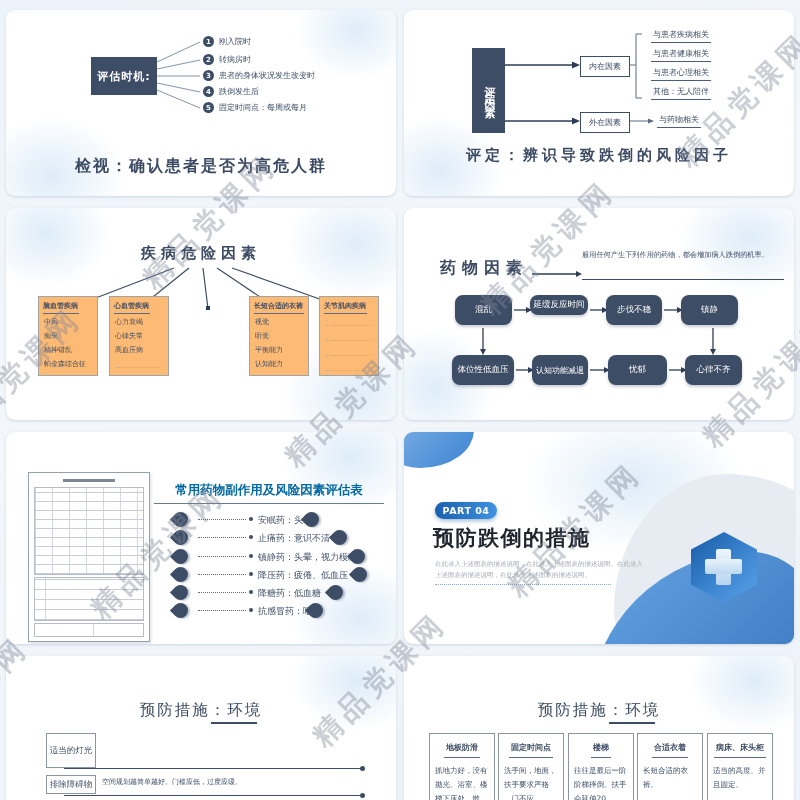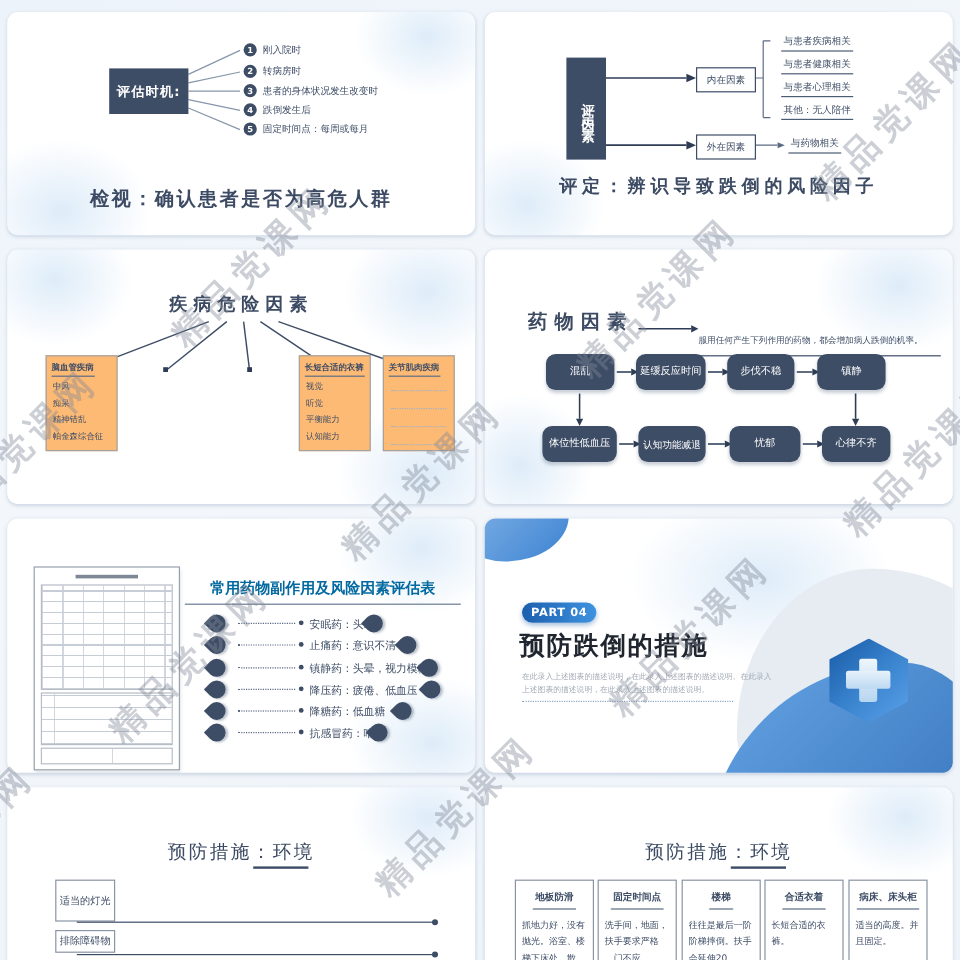--- a/index.html
+++ b/index.html
@@ -56,22 +56,22 @@
   .s3-title{top:36px;left:0;width:100%;text-align:center;font-size:15px;font-weight:600;
     letter-spacing:5px;color:#3c4b63}
   .s3-box{top:88px;width:58px;height:78px;border:1px solid #a3a3a3;background:#fdba74;font-size:7px}
   .s3-box .bt{display:inline-block;margin:4px 0 1px 4px;font-weight:600;
     border-bottom:1px solid #5d6c84;padding:0 1px 2px 0;white-space:nowrap}
   .s3-box .it{margin:0 2px 0 5px;height:14px;line-height:14px;white-space:nowrap}
   .s3-box .dots{margin:0 6px;height:14px;border-bottom:1px dotted #a6b1c1;transform:translateY(-4px)}
 
   
   .s4-title{left:36px;top:50px;font-size:16px;font-weight:600;letter-spacing:6px;color:#3c4b63;white-space:nowrap}
-  .s4-note{left:178px;top:71px;width:202px;font-size:7.2px;border-bottom:1.5px solid #3e4d66;
-    padding-bottom:7px;white-space:nowrap;color:#3e4d66}
+  .s4-note{left:178px;top:42px;width:202px;font-size:7.2px;border-bottom:1.5px solid #3e4d66;
+    padding-bottom:19px;white-space:nowrap;color:#3e4d66}
   .dark-box{position:absolute;background:#3e4d66;border-radius:8px;color:#fff;
     display:flex;align-items:center;justify-content:center;font-size:8.5px;white-space:nowrap;
     box-shadow:0 2px 3px rgba(40,60,90,.25)}
 
   
   .s5-form{left:22px;top:40px;width:120px;height:168px;border:1px solid #97a0ad;background:#fff;
     box-shadow:1px 2px 3px rgba(80,95,115,.2)}
   .s5-form .ft{position:absolute;top:6px;left:28%;width:44%;height:3px;background:#7d8795}
   .s5-form .fg1{position:absolute;top:14px;left:5px;right:5px;height:86px;border:1px solid #b6bdc7;
     background-image:repeating-linear-gradient(0deg,#c7cdd6 0 1px,transparent 1px 9px),
@@ -215,20 +215,27 @@
       <rect x="340" y="98" width="4" height="4"></rect>
     </g>
   </svg>
   <div class="abs s3-box" style="left:32px">
     <span class="bt">脑血管疾病</span>
     <div class="it">中风</div>
     <div class="it">痴呆</div>
     <div class="it">精神错乱</div>
     <div class="it">帕金森综合征</div>
   </div>
+  <div class="abs s3-box" style="left:103px">
+    <span class="bt">心血管疾病</span>
+    <div class="it">心力衰竭</div>
+    <div class="it">心律失常</div>
+    <div class="it">高血压病</div>
+    <div class="dots"></div>
+  </div>
   <div class="abs s3-box" style="left:243px">
     <span class="bt">长短合适的衣裤</span>
     <div class="it">视觉</div>
     <div class="it">听觉</div>
     <div class="it">平衡能力</div>
     <div class="it">认知能力</div>
   </div>
   <div class="abs s3-box" style="left:313px">
     <span class="bt">关节肌肉疾病</span>
     <div class="dots"></div>
@@ -261,21 +268,21 @@
         <polygon points="198,99 204,102 198,105"></polygon>
       <polygon points="273,99 279,102 273,105"></polygon>
       <polygon points="124,159 130,162 124,165"></polygon>
         <polygon points="200,159 206,162 200,165"></polygon>
       <polygon points="277,159 283,162 277,165"></polygon>
       <polygon points="76,141 82,141 79,147"></polygon>
         <polygon points="306,141 312,141 309,147"></polygon>
     </g>
   </svg>
   <div class="dark-box" style="left:51px;top:87px;width:57px;height:30px">混乱</div>
-  <div class="dark-box" style="left:126px;top:87px;width:58px;height:30px">延缓反应时间</div>
+  <div class="dark-box" style="left:126px;top:87px;width:58px;height:20px">延缓反应时间</div>
   <div class="dark-box" style="left:202px;top:87px;width:56px;height:30px">步伐不稳</div>
   <div class="dark-box" style="left:277px;top:87px;width:57px;height:30px">镇静</div>
   <div class="dark-box" style="left:48px;top:147px;width:62px;height:30px">体位性低血压</div>
   <div class="dark-box" style="left:128px;top:147px;width:56px;height:30px;font-size:8px">认知功能减退</div>
   <div class="dark-box" style="left:204px;top:147px;width:59px;height:30px">忧郁</div>
   <div class="dark-box" style="left:281px;top:147px;width:57px;height:30px">心律不齐</div>
 </section>
 
 <section class="slide" id="s5">
   <div class="haze" style="right:-25px;top:-30px;width:140px;height:110px"></div>
@@ -341,20 +348,23 @@
 </section>
 
 <section class="slide" id="s7">
   <div class="haze" style="right:-25px;top:-25px;width:130px;height:100px"></div>
   <div class="abs env-title">预防措施：环境</div>
   <div class="abs env-underline"></div>
   <div class="abs env-label" style="left:40px;top:77px;width:48px;height:33px">适当的灯光</div>
   <div class="env-rule" style="left:58px;top:112px;width:298px"></div>
   <div class="env-dot" style="left:354px;top:110px"></div>
   <div class="abs env-label" style="left:40px;top:119px;width:48px;height:17px">排除障碍物</div>
+  <div class="env-text" style="top:120px">
+    <span>空间规划越简单越好。门槛应低，过度应缓。</span>
+  </div>
   <div class="env-rule" style="left:58px;top:139px;width:298px"></div>
   <div class="env-dot" style="left:354px;top:137px"></div>
 </section>
 
 <section class="slide" id="s8">
   <div class="haze" style="right:-25px;top:-25px;width:130px;height:100px"></div>
   <div class="abs env-title">预防措施：环境</div>
   <div class="abs env-underline"></div>
   <div class="s8-card" style="left:25px">
     <span class="ct">地板防滑</span>

